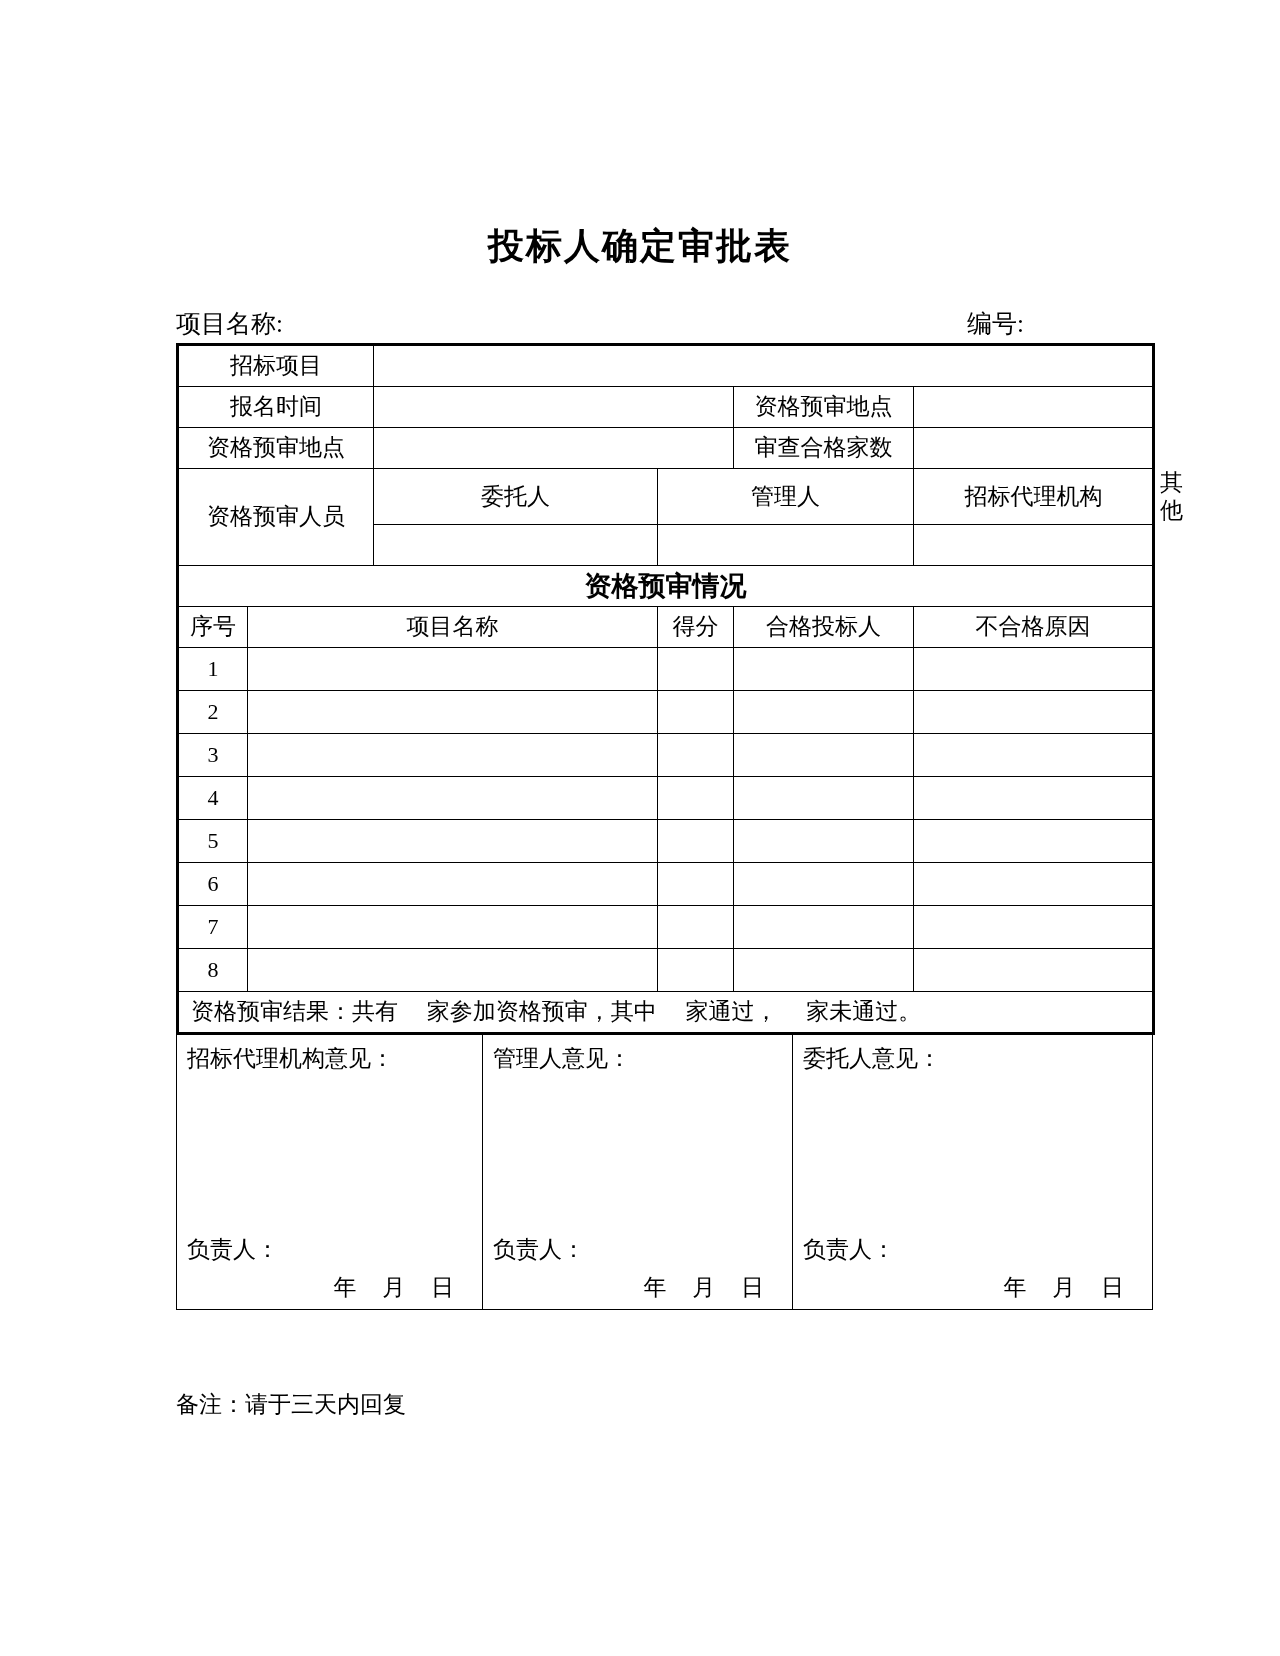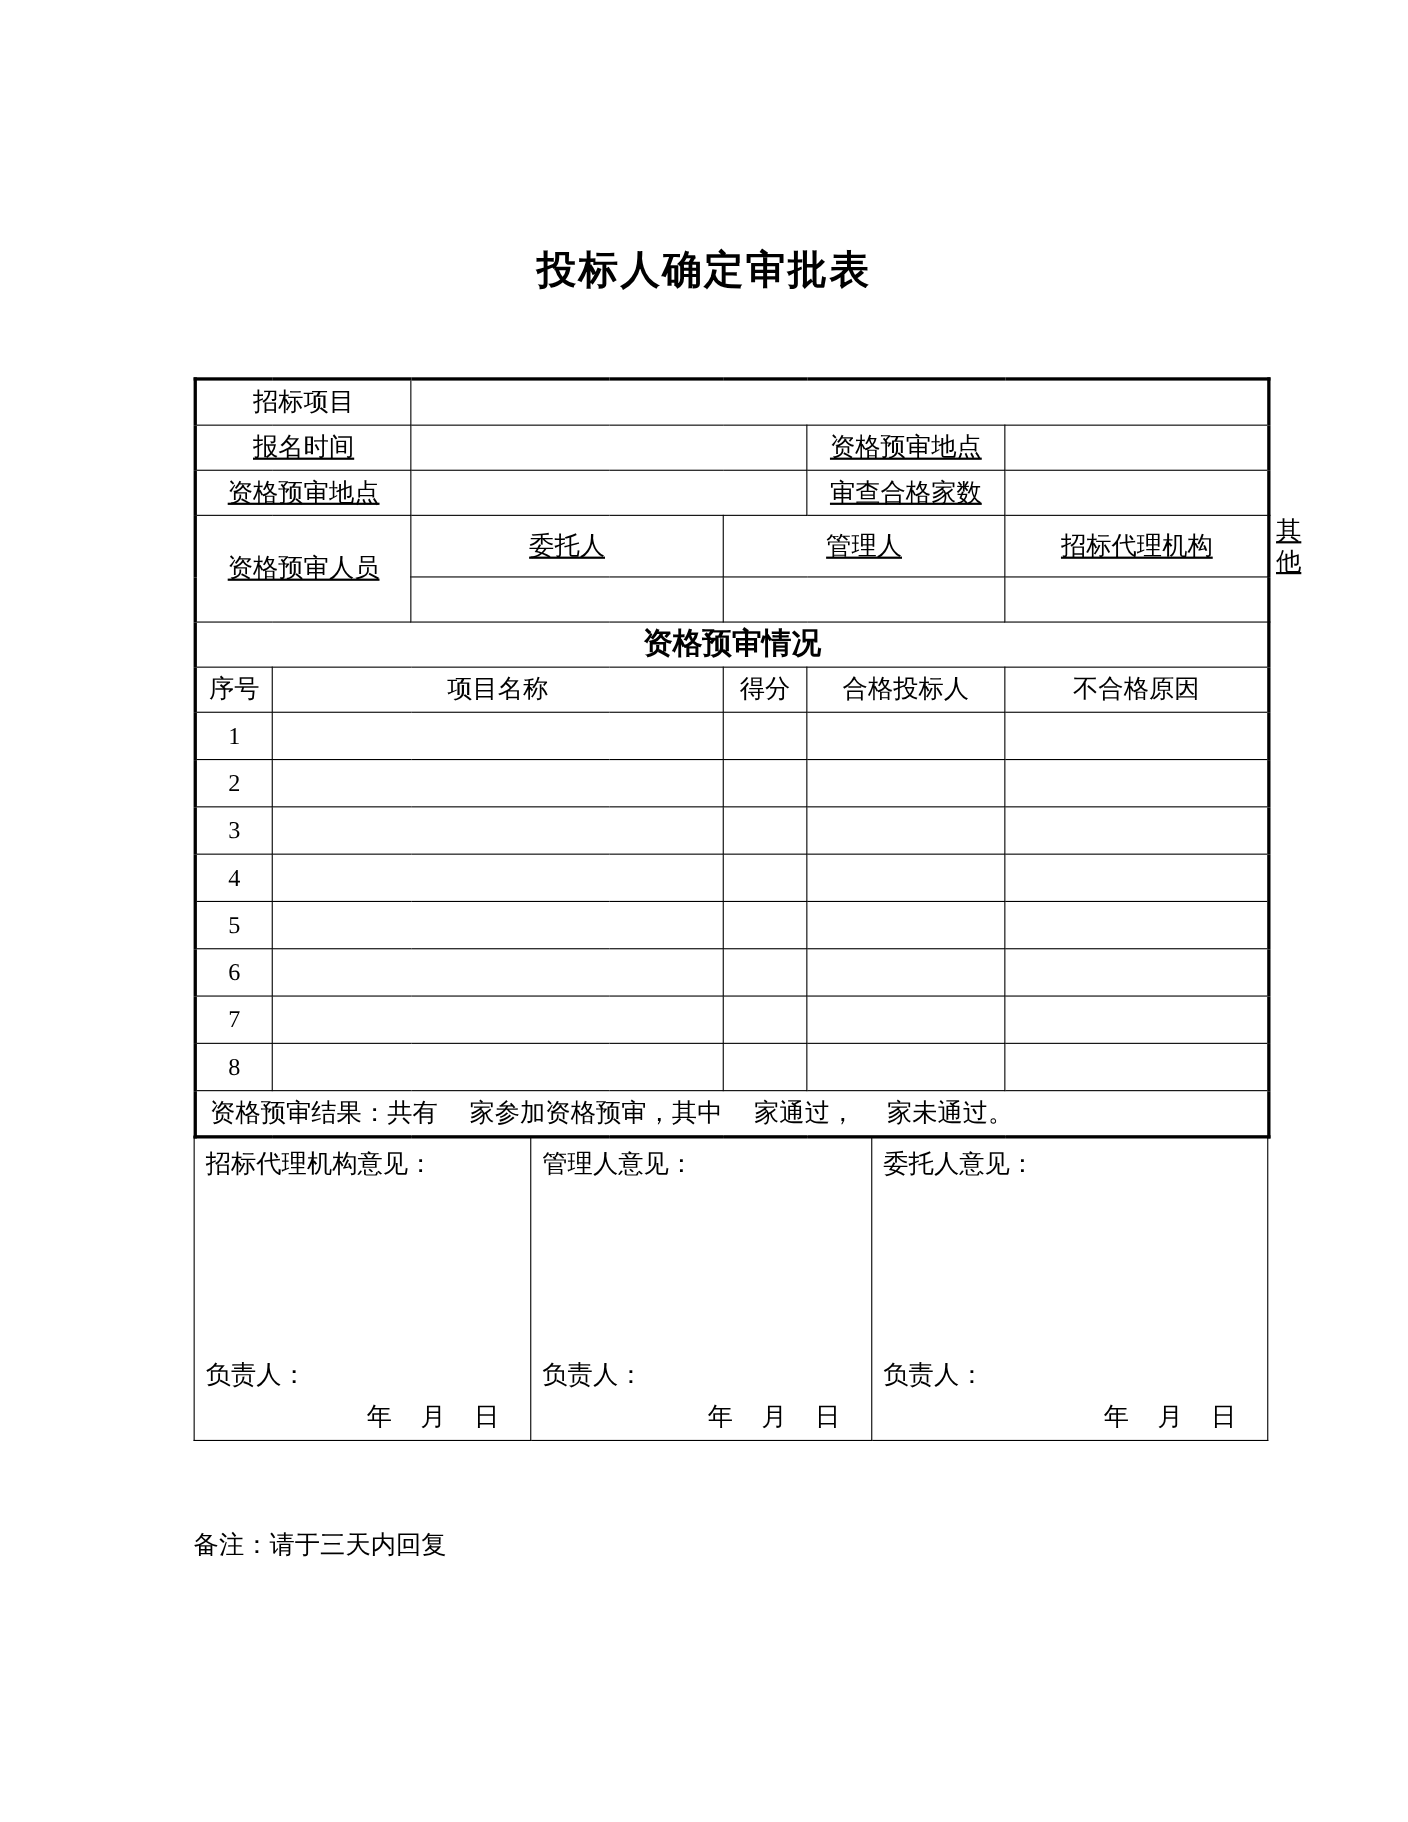--- a/index.html
+++ b/index.html
@@ -68,21 +68,21 @@
     vertical-align: middle;
     line-height: 1.2;
     height: 40px;
   }
   
   .main-table .thick-top { border-top: 3px solid #000; }
   .main-table .thick-bottom { border-bottom: 3px solid #000; }
   .main-table .thick-left { border-left: 3px solid #000; }
   .main-table .thick-right { border-right: 3px solid #000; }
 
-  .r-tall { height: 47px; text-decoration: underline; }
+  .r-tall { height: 47px; }
   .r-proj { height: 46px; }
   .section-head {
     font-family: "DejaVu Sans", "Liberation Sans", sans-serif;
     font-weight: bold;
     font-size: 27px;
     height: 44px;
   }
   .col-hdr { height: 46px; }
   .num-row { height: 43px; }
   .num-cell { font-size: 22px; }
@@ -110,21 +110,21 @@
     vertical-align: top;
     padding: 0;
     height: 275px;
   }
   .opinion-cell {
     position: relative;
     height: 275px;
     box-sizing: border-box;
     padding: 10px 0 0 10px;
   }
-  .opinion-title { font-size: 23px; line-height: 30px; font-family: Liberation Mono, monospace; }
+  .opinion-title { font-size: 23px; line-height: 30px; }
   .sign-name {
     position: absolute;
     left: 10px;
     bottom: 44px;
     font-size: 23px;
     white-space: nowrap;
   }
   .sign-date {
     position: absolute;
     right: 18px;
@@ -144,20 +144,24 @@
     white-space: nowrap;
   }
 </style>
 </head>
 <body>
 
 <div class="page">
 
   <div class="doc-title">投标人确定审批表</div>
 
+  <div class="header-line">
+    <span class="left">项目名称:</span>
+    <span class="right">编号:</span>
+  </div>
 
   <table class="main-table">
     <colgroup>
       <col style="width:70px">
       <col style="width:126px">
       <col style="width:180px">
       <col style="width:104px">
       <col style="width:76px">
       <col style="width:180px">
       <col style="width:240px">

